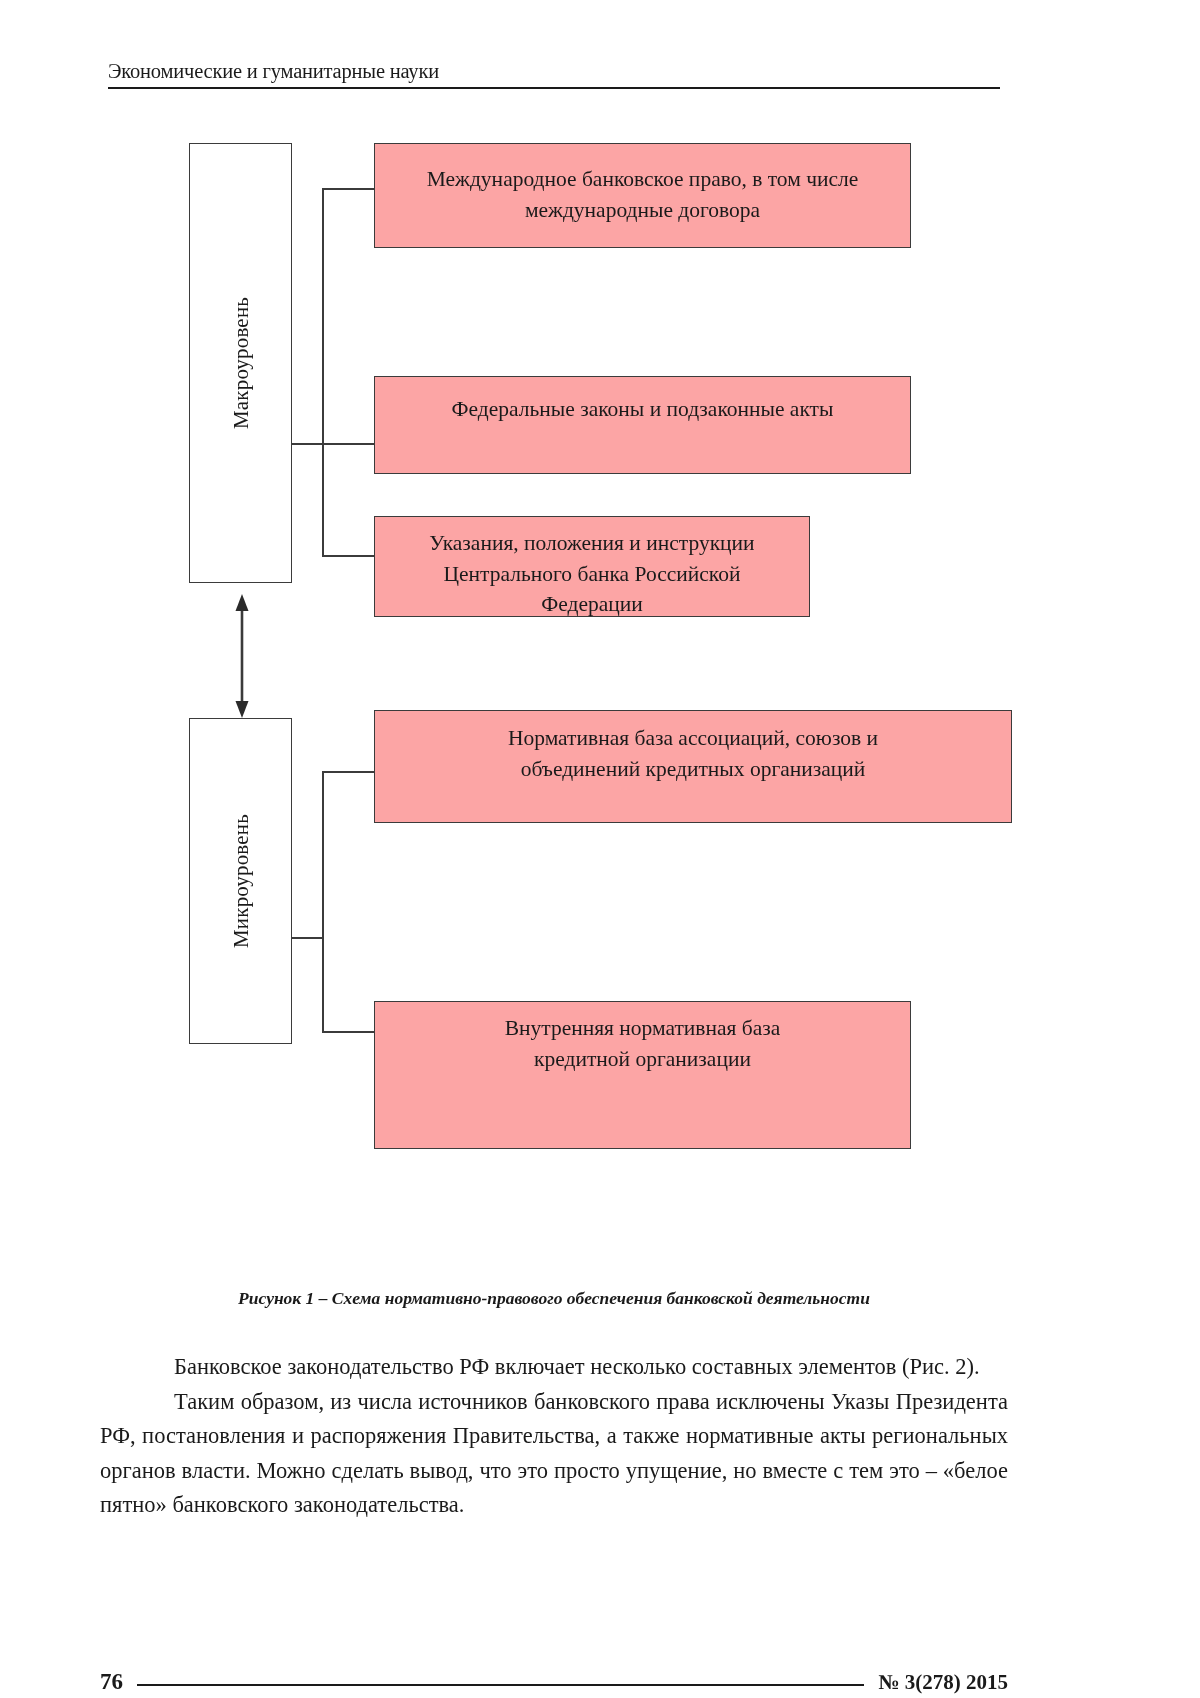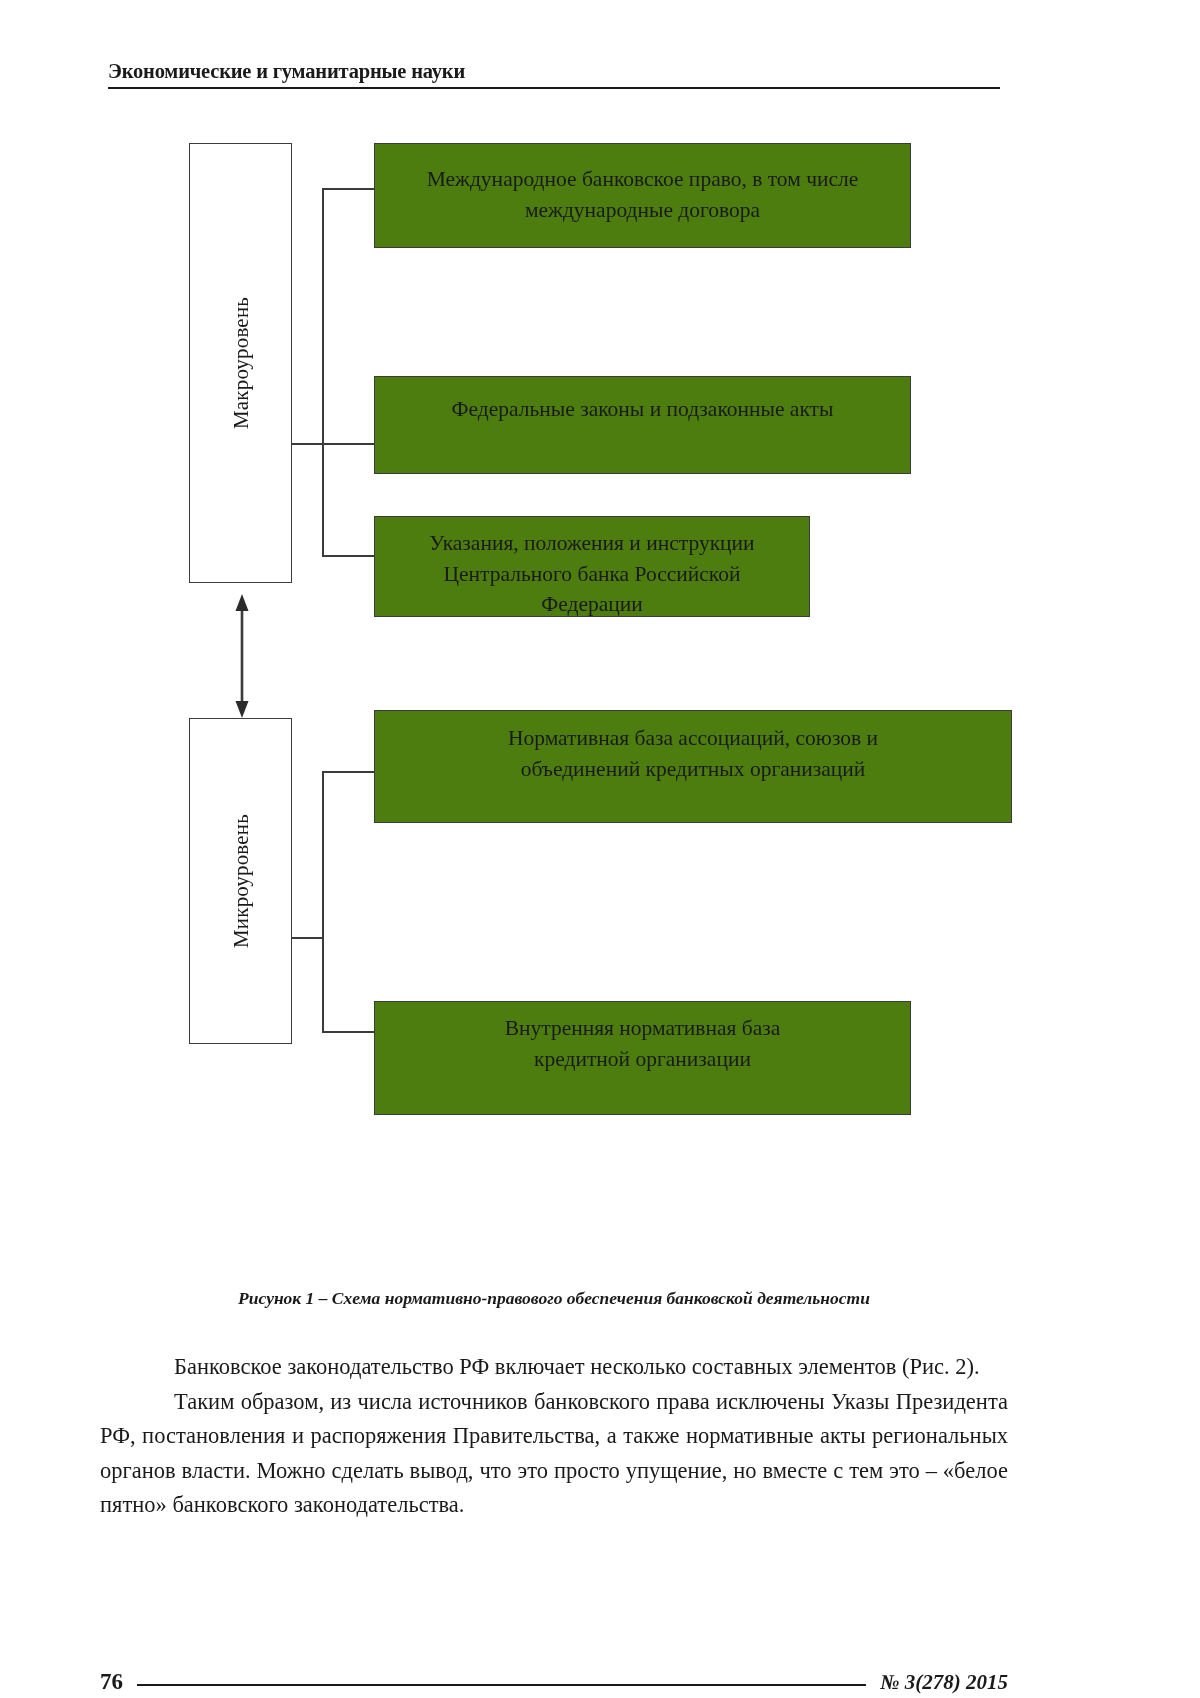--- a/index.html
+++ b/index.html
@@ -25,21 +25,21 @@
 
   
   .running-head {
     position: absolute;
     left: 108px;
     top: 60px;
     width: 892px;
   }
   .running-head .rh-text {
     font-size: 20.5px;
-    font-weight: bold;
+    font-weight: normal;
     letter-spacing: -0.2px;
     line-height: 1.1;
     white-space: nowrap;
   }
   .running-head .rh-rule {
     margin-top: 4px;
     border-bottom: 2.6px solid #1a1a1a;
     width: 892px;
   }
 
@@ -64,21 +64,21 @@
     top: 50%;
     transform: translate(-50%, -50%) rotate(-90deg);
     white-space: nowrap;
     font-size: 21px;
     letter-spacing: 0.2px;
   }
 
   .content-box {
     position: absolute;
     border: 1.8px solid #3b3b3b;
-    background: #4d7c0f;
+    background: #fca5a5;
     box-sizing: border-box;
     display: flex;
     align-items: flex-start;
     justify-content: center;
   }
   .content-box .cb-text {
     text-align: center;
     font-size: 21.5px;
     line-height: 1.42;
     padding: 0 18px;
@@ -144,21 +144,20 @@
   .footer .f-rule {
     flex: 1;
     border-bottom: 2.6px solid #1a1a1a;
     margin: 0 14px;
     position: relative;
     top: 3px;
   }
   .footer .issue {
     font-size: 21px;
     font-weight: bold;
-    font-style: italic;
     white-space: nowrap;
   }
 </style>
 </head>
 <body>
 
 <div class="page">
 
   <div class="running-head">
     <div class="rh-text">Экономические и гуманитарные науки</div>
@@ -210,21 +209,21 @@
     <div class="content-box" style="left:374px; top:516px; width:436px; height:101px;">
       <div class="cb-text" style="padding-top:11px;">Указания, положения и инструкции
 Центрального банка Российской Федерации</div>
     </div>
 
     <div class="content-box" style="left:374px; top:710px; width:638px; height:113px;">
       <div class="cb-text" style="padding-top:12px;">Нормативная база ассоциаций, союзов и
 объединений кредитных организаций</div>
     </div>
 
-    <div class="content-box" style="left:374px; top:1001px; width:537px; height:114px;">
+    <div class="content-box" style="left:374px; top:1001px; width:537px; height:148px;">
       <div class="cb-text" style="padding-top:11px;">Внутренняя нормативная база
 кредитной организации</div>
     </div>
 
   </div>
 
   <div class="caption">Рисунок 1 – Схема нормативно-правового обеспечения банковской деятельности</div>
 
   <div class="body-text">
     <p>Банковское законодательство РФ включает несколько составных элементов (Рис. 2).</p>

